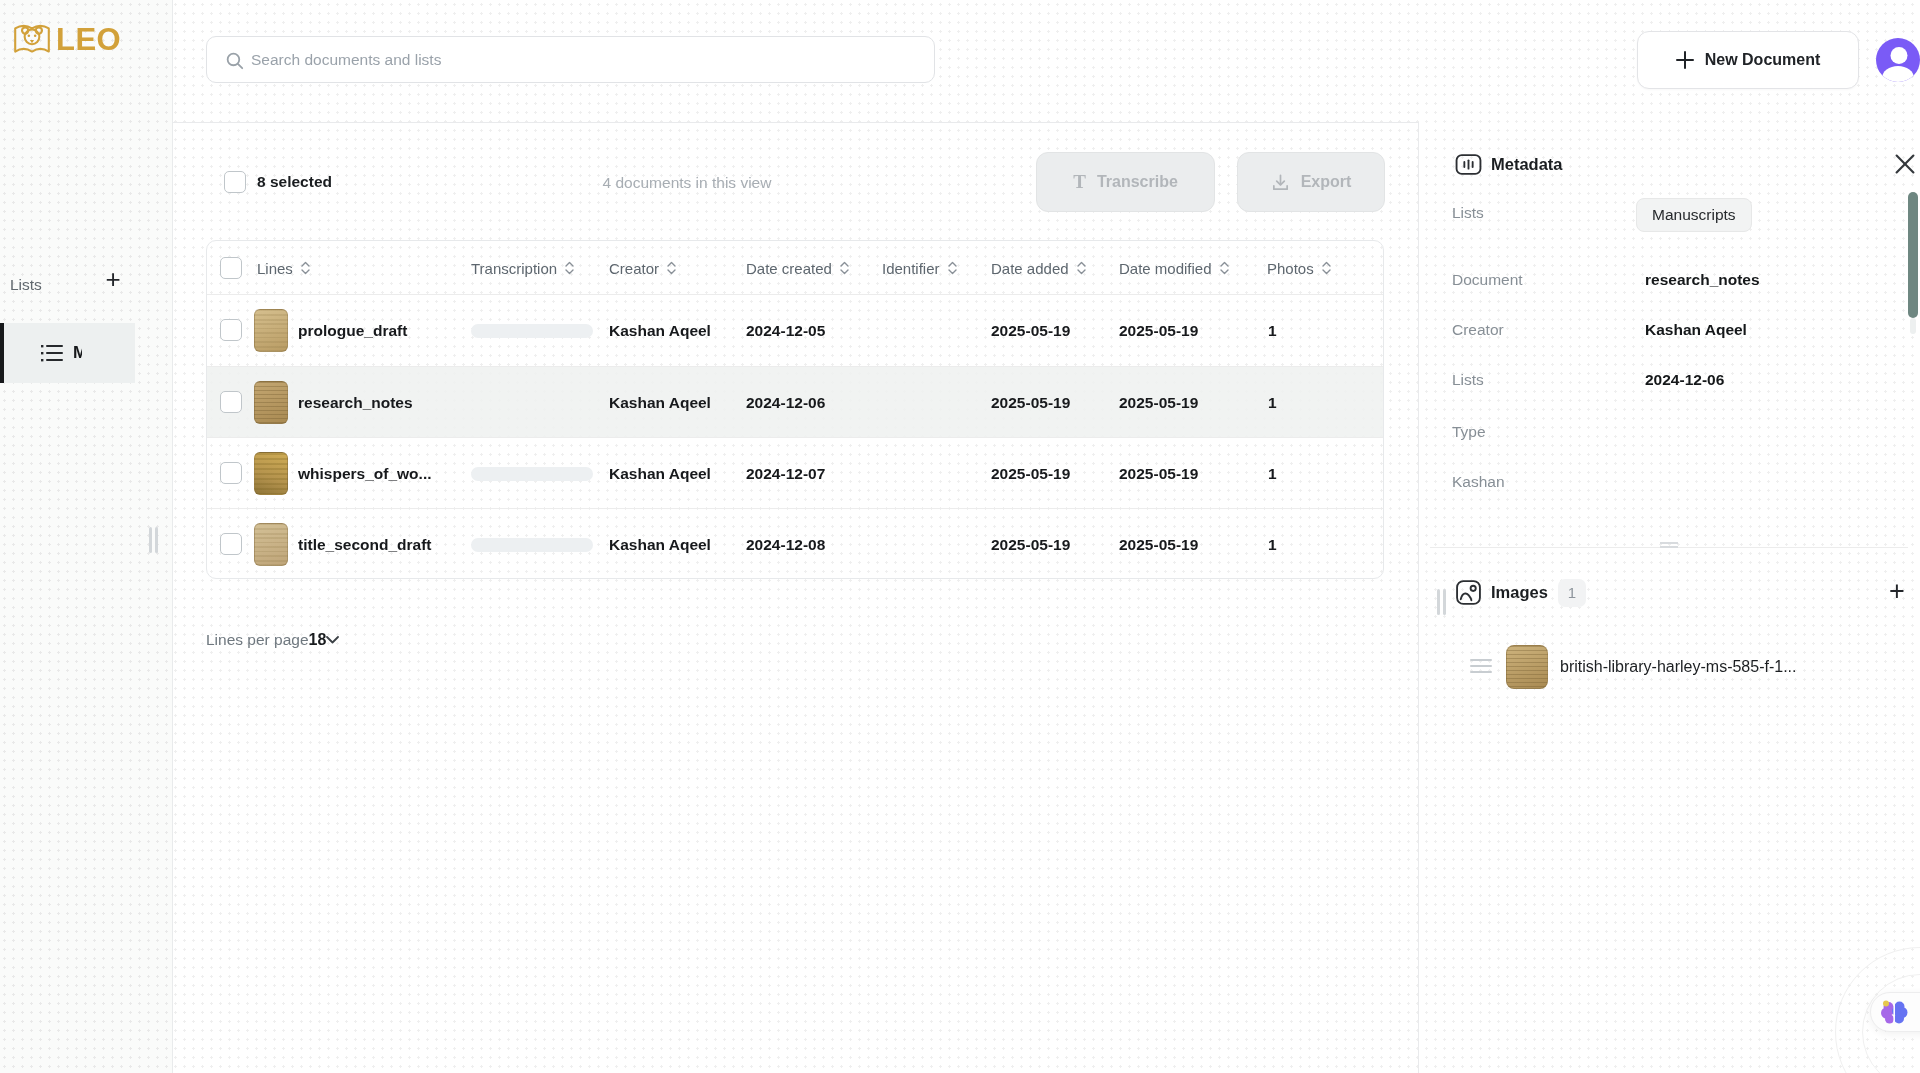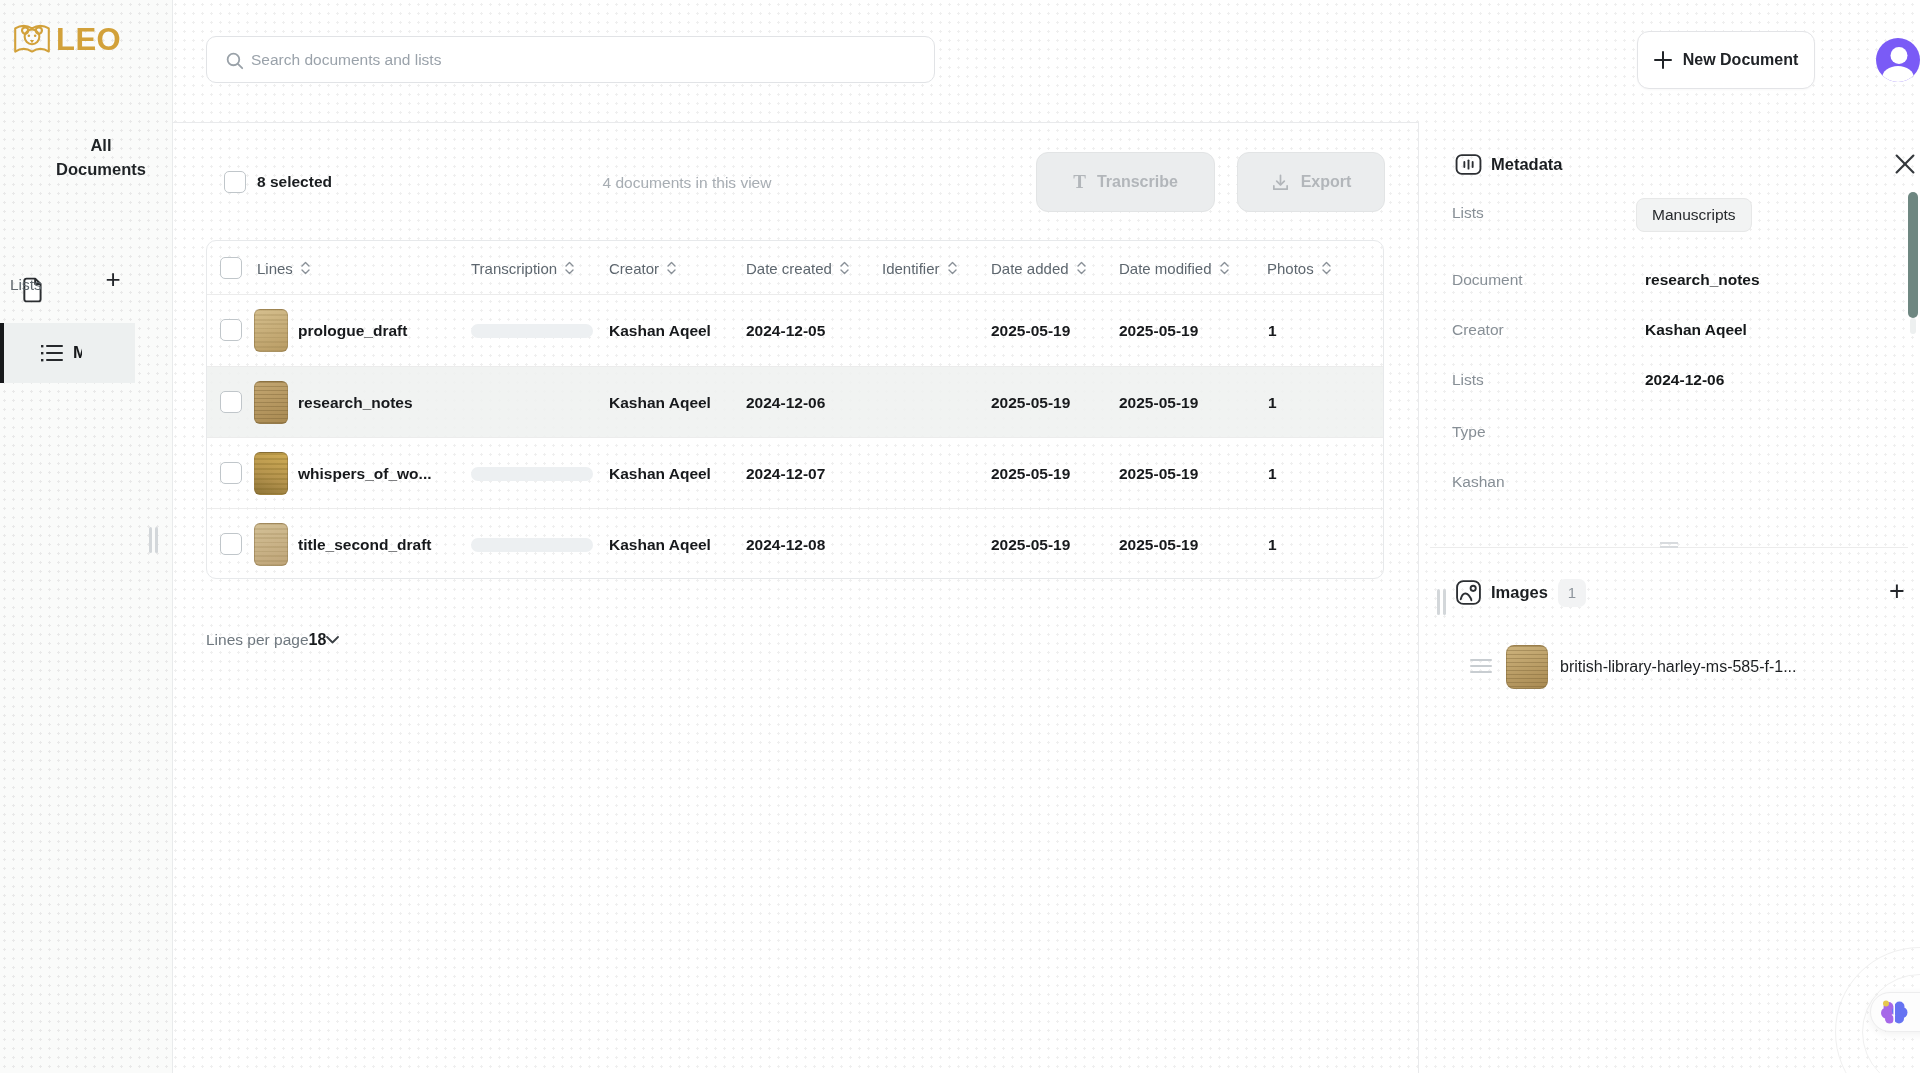--- a/index.html
+++ b/index.html
@@ -25,21 +25,21 @@
   .active-item { left:4px; top:323px; width:131px; height:60px; background:#edf0f0; display:flex; align-items:center; cursor:pointer; }
   .active-item .lbl { display:inline-block; width:9px; overflow:hidden; white-space:nowrap; font-size:17px; font-weight:600; color:#17191b; margin-left:9px; }
   .sb-resize { left:149px; top:527px; }
   .sb-resize i, .panel-resize i { display:inline-block; width:3px; height:26px; background:#d3d7da; border-radius:2px; margin-right:3px; }
 
   
   .search-wrap { left:206px; top:36px; width:729px; height:47px; background:#fff; border:1px solid #e1e3e6; border-radius:10px; }
   .search-input { position:absolute; left:44px; top:0; width:670px; height:45px; border:none; outline:none; background:transparent; font-size:15.5px; color:#6d28d9; font-family:"Liberation Sans",sans-serif; }
   .search-input::placeholder { color:#9aa2aa; }
   .search-icon { position:absolute; left:18px; top:14px; }
-  .newdoc-btn { left:1637px; top:31px; width:178px; height:58px; background:#fff; border:1px solid #e3e4e7; border-radius:12px;
+  .newdoc-btn { left:1637px; top:31px; width:222px; height:58px; background:#fff; border:1px solid #e3e4e7; border-radius:12px;
     display:flex; align-items:center; justify-content:center; gap:11px; font-size:16px; font-weight:600; color:#202327; cursor:pointer;
     box-shadow:0 1px 2px rgba(0,0,0,.03); }
   .avatar { left:1876px; top:38px; width:44px; height:44px; cursor:pointer; }
   .hdr-border { left:173px; top:122px; width:1245px; height:1px; background:#e9eaec; }
   .panel-divider { left:1418px; top:122px; width:1px; height:951px; background:#e9eaec; }
 
   
   .cbx { width:22px; height:22px; background:#fff; border:1.5px solid #c0c6ca; border-radius:5px; cursor:pointer; }
   .tb-cbx { left:224px; top:171px; }
   .tb-selected { left:257px; top:173px; font-size:15.5px; font-weight:600; color:#191c1f; }
@@ -107,27 +107,20 @@
         <circle cx="20" cy="17" r="7"></circle>
         <circle cx="13.5" cy="11" r="3"></circle>
         <circle cx="26.5" cy="11" r="3"></circle>
       </g>
       <circle cx="17" cy="16" r="1.2" fill="#D2A13A"></circle>
       <circle cx="23" cy="16" r="1.2" fill="#D2A13A"></circle>
       <path d="M18 20 L22 20 L20 23 Z" fill="#D2A13A"></path>
     </svg>
     <div class="abs logo-text" style="color:#D2A13A">LEO</div>
 
-    <div class="abs" style="left:0;top:128px;width:173px;height:72px;cursor:pointer">
-      <svg class="abs alldocs-icon" width="22" height="26" viewBox="0 0 20 24">
-        <path d="M4 1.5 h8 l5 5 v14 a2 2 0 0 1 -2 2 h-11 a2 2 0 0 1 -2 -2 v-17 a2 2 0 0 1 2 -2 z" fill="#fff" stroke="#2a2d30" stroke-width="1.8" stroke-linejoin="round"></path>
-        <path d="M12 1.5 v5 h5" fill="none" stroke="#2a2d30" stroke-width="1.8" stroke-linejoin="round"></path>
-      </svg>
-      <div class="abs alldocs-label" style="left:46px;top:5px;position:relative">All Documents</div>
-    </div>
 
     <div class="abs lists-label">Lists</div>
     <div class="abs add-list">+</div>
 
     <div class="abs active-bar"></div>
     <div class="abs active-item">
       <svg style="margin-left:36px" width="24" height="20" viewBox="0 0 24 20">
         <g stroke="#26292c" stroke-width="2" stroke-linecap="round">
           <line x1="7" y1="3" x2="22" y2="3"></line>
             <line x1="7" y1="10" x2="22" y2="10"></line>

